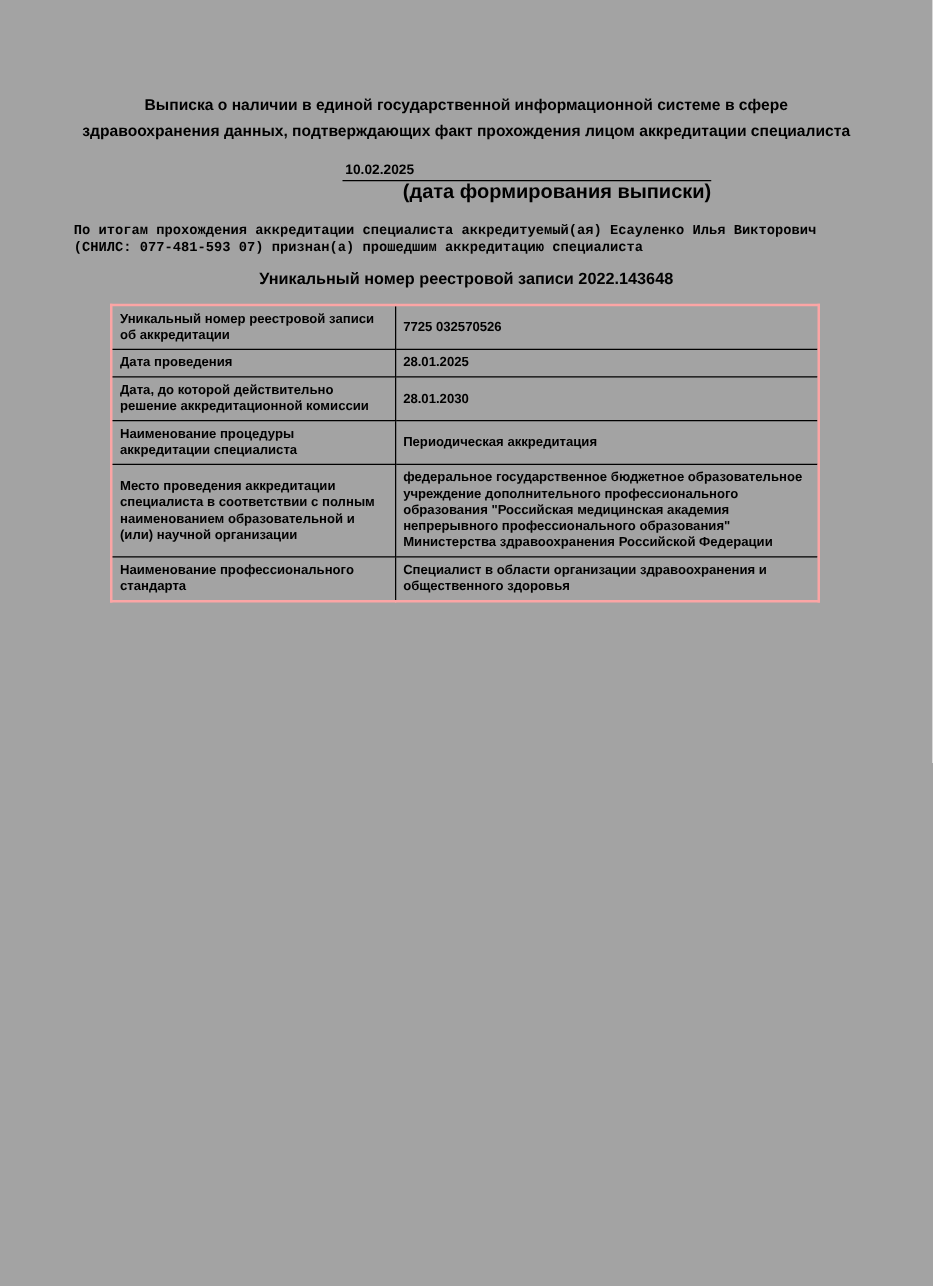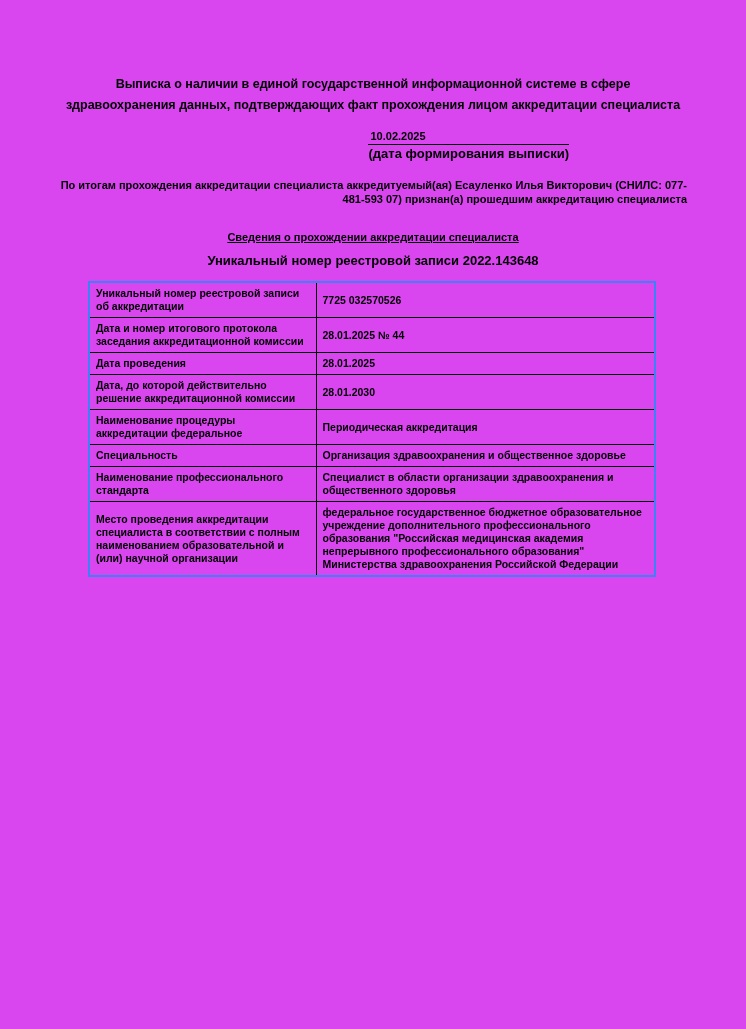--- a/index.html
+++ b/index.html
@@ -4,21 +4,21 @@
 <style>
   html, body {
     margin: 0;
     padding: 0;
     background: #ffffff;
   }
   .page {
     position: relative;
     width: 746px;
     height: 1029px;
-    background: #d946ef;
+    background: #a3a3a3;
     color: #000000;
     font-family: "Liberation Sans", "DejaVu Sans", sans-serif;
     font-weight: bold;
     box-sizing: border-box;
     padding-top: 74px;
     overflow: hidden;
   }
   .doc-title {
     text-align: center;
     font-size: 12.5px;
@@ -30,47 +30,49 @@
     margin: 13px 177px 0 auto;
     text-align: left;
   }
   .date-value {
     font-size: 11px;
     line-height: 14px;
     padding: 0 2px 1px 2px;
     border-bottom: 1.5px solid #000;
   }
   .date-caption {
-    font-size: 13px;
+    font-size: 16px;
     line-height: 14px;
     padding-top: 2px;
+    margin-left: 48px;
   }
   .intro {
     margin: 17px auto 0;
     max-width: 628px;
-    text-align: right;
+    text-align: left;
     font-size: 11px;
     line-height: 14px;
+    font-family: Liberation Mono, monospace;
   }
   .section-header {
     margin-top: 24px;
     text-align: center;
     font-size: 11px;
     line-height: 14px;
     text-decoration: underline;
   }
   .registry-heading {
     margin-top: 9px;
     text-align: center;
     font-size: 13px;
     line-height: 16px;
   }
   table.acc-table {
     border-collapse: collapse;
-    border: 2px solid #3b82f6;
+    border: 2px solid #fca5a5;
     margin: 12px 0 0 88px;
     width: 566px;
     table-layout: fixed;
   }
   table.acc-table td {
     border: 1.5px solid #000;
     font-size: 10.5px;
     line-height: 13px;
     vertical-align: middle;
     padding: 4px 8px 4px 6px;
@@ -86,58 +88,49 @@
 
   <div class="doc-title">Выписка о наличии в единой государственной информационной системе в сфере здравоохранения данных, подтверждающих факт прохождения лицом аккредитации специалиста</div>
 
   <div class="date-block">
     <div class="date-value">10.02.2025</div>
     <div class="date-caption">(дата формирования выписки)</div>
   </div>
 
   <div class="intro">По итогам прохождения аккредитации специалиста аккредитуемый(ая) Есауленко Илья Викторович (СНИЛС: 077-481-593 07) признан(а) прошедшим аккредитацию специалиста</div>
 
-  <div class="section-header">Сведения о прохождении аккредитации специалиста</div>
 
   <div class="registry-heading">Уникальный номер реестровой записи 2022.143648</div>
 
   <table class="acc-table">
     <colgroup>
         <col class="c-label">
         <col class="c-value">
       </colgroup>
     <tbody>
       <tr>
         <td>Уникальный номер реестровой записи об аккредитации</td>
         <td>7725 032570526</td>
       </tr>
       <tr>
-        <td>Дата и номер итогового протокола заседания аккредитационной комиссии</td>
-        <td>28.01.2025 № 44</td>
-      </tr>
-      <tr>
         <td>Дата проведения</td>
         <td>28.01.2025</td>
       </tr>
       <tr>
         <td>Дата, до которой действительно решение аккредитационной комиссии</td>
         <td>28.01.2030</td>
       </tr>
       <tr>
-        <td>Наименование процедуры аккредитации федеральное</td>
+        <td>Наименование процедуры аккредитации специалиста</td>
         <td>Периодическая аккредитация</td>
       </tr>
       <tr>
-        <td>Специальность</td>
-        <td>Организация здравоохранения и общественное здоровье</td>
+        <td>Место проведения аккредитации специалиста в соответствии с полным наименованием образовательной и (или) научной организации</td>
+        <td>федеральное государственное бюджетное образовательное учреждение дополнительного профессионального образования "Российская медицинская академия непрерывного профессионального образования" Министерства здравоохранения Российской Федерации</td>
       </tr>
       <tr>
         <td>Наименование профессионального стандарта</td>
         <td>Специалист в области организации здравоохранения и общественного здоровья</td>
-      </tr>
-      <tr>
-        <td>Место проведения аккредитации специалиста в соответствии с полным наименованием образовательной и (или) научной организации</td>
-        <td>федеральное государственное бюджетное образовательное учреждение дополнительного профессионального образования "Российская медицинская академия непрерывного профессионального образования" Министерства здравоохранения Российской Федерации</td>
       </tr>
     </tbody>
   </table>
 
 </div>
 
 </body></html>

